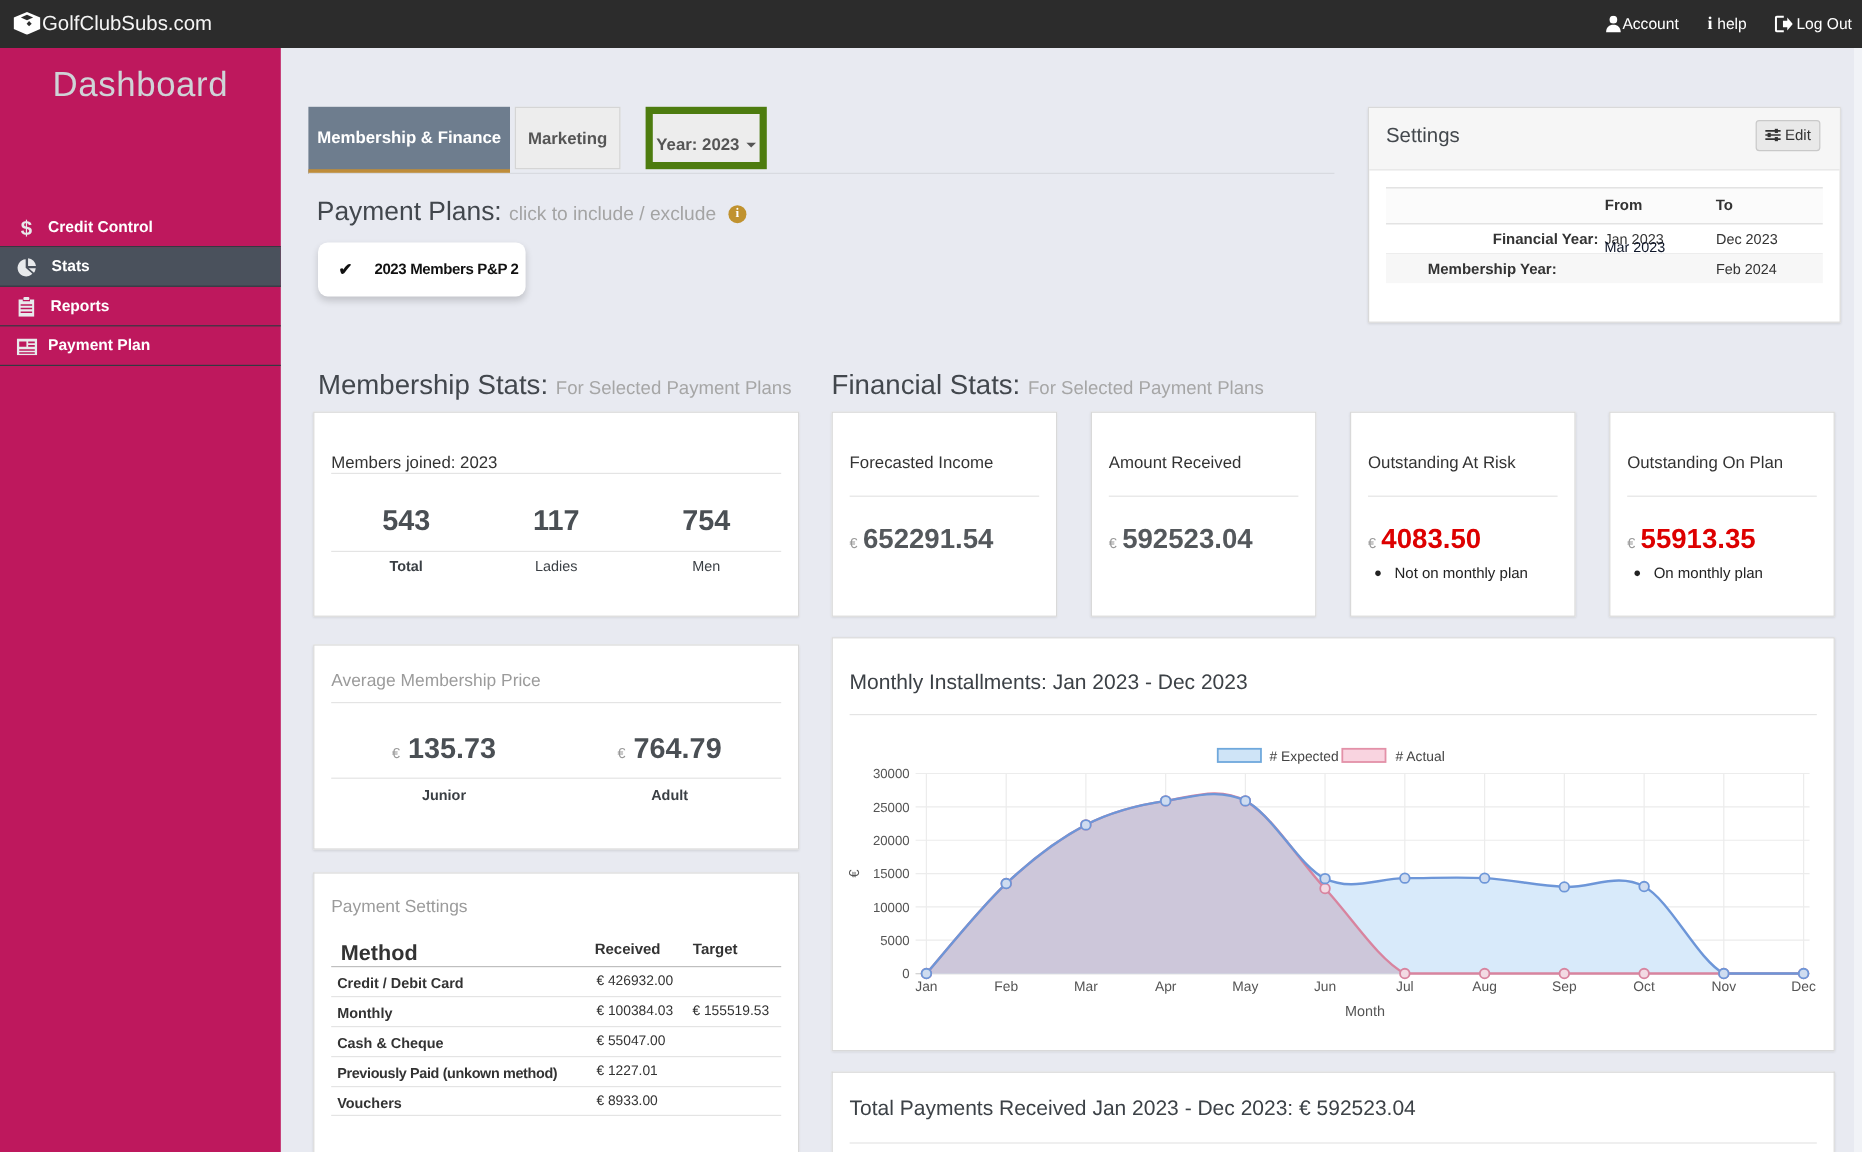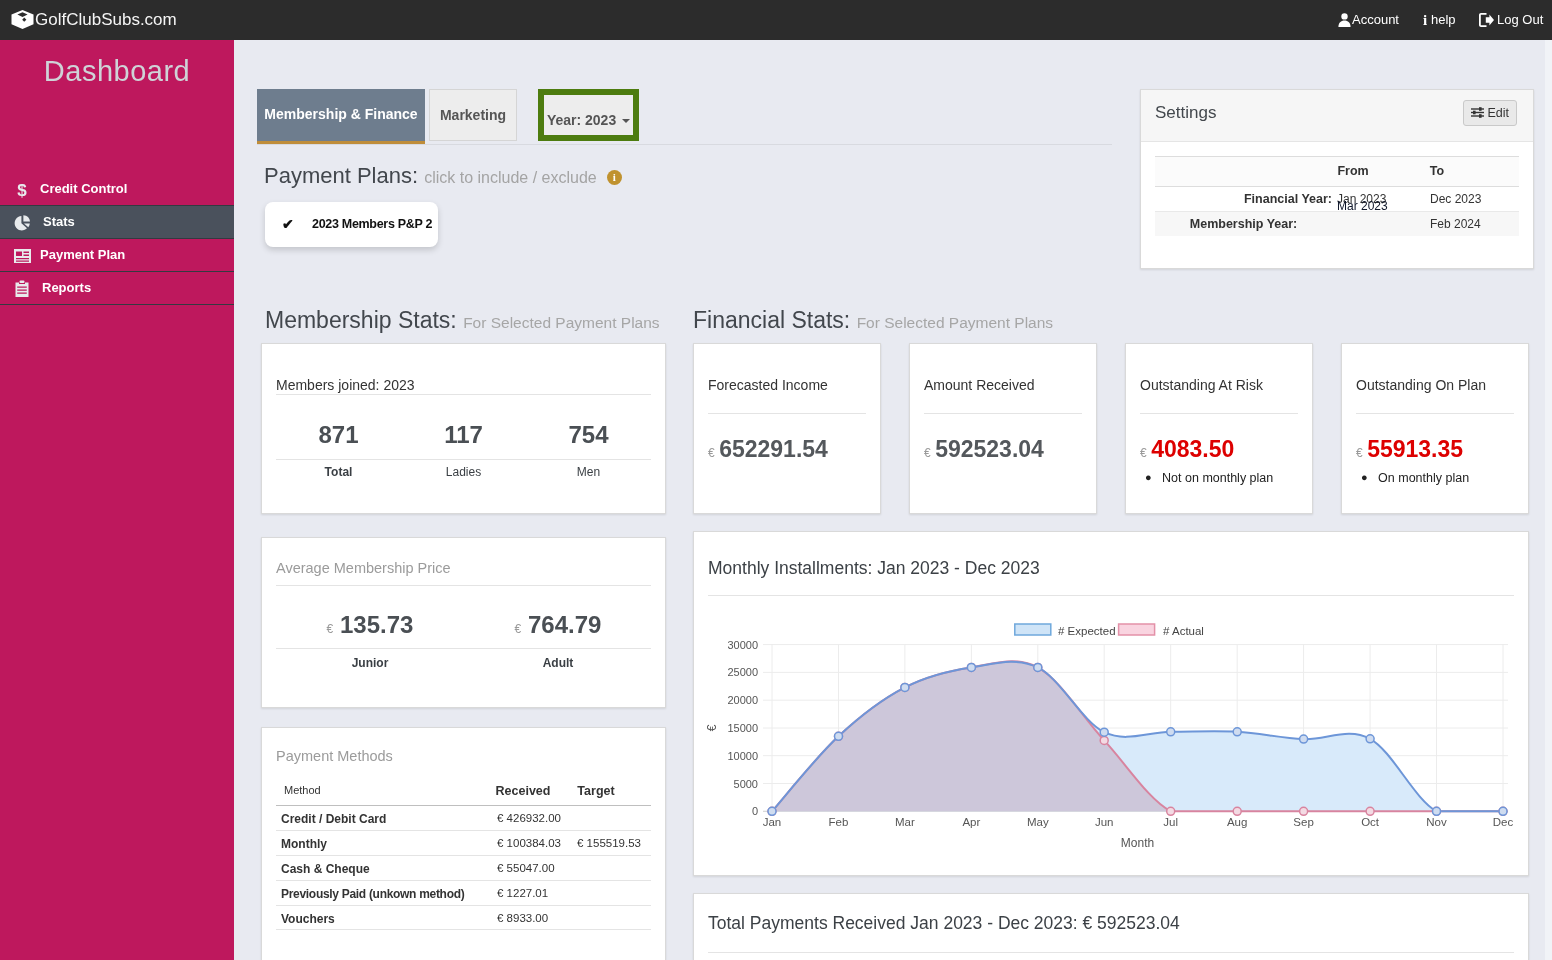--- a/index.html
+++ b/index.html
@@ -76,31 +76,31 @@
       </div>
     <div class="mitem active">
         <span class="mico"><svg width="17" height="16" viewBox="0 0 17 16">
             <path fill="#e8eaec" d="M7.4 1 A7.2 7.2 0 1 0 13 13.2 L7.4 8.2 Z"></path>
             <path fill="#e8eaec" d="M9.4 0.2 A7.2 7.2 0 0 1 16 6.6 L9.4 6.6 Z"></path>
             <path fill="#e8eaec" d="M15.8 8.6 A7.2 7.2 0 0 1 14.3 12.2 L9.9 8.6 Z"></path>
           </svg></span>
         <span class="mtxt" style="left:43px">Stats</span>
       </div>
     <div class="mitem">
-        <span class="mico"><svg width="17" height="14" viewBox="0 0 17 14">
-            <path fill="#e8eaec" fill-rule="evenodd" d="M0 0 L17 0 L17 14 L0 14 Z M2 2.5 L8 2.5 L8 7 L2 7 Z M9.5 2.5 L15 2.5 L15 4 L9.5 4 Z M9.5 5.5 L15 5.5 L15 7 L9.5 7 Z M2 9 L15 9 L15 10.2 L2 10.2 Z M2 11.5 L15 11.5 L15 12.7 L2 12.7 Z"></path>
-          </svg></span>
-        <span class="mtxt" style="left:40px">Payment Plan</span>
-      </div>
-    <div class="mitem">
         <span class="mico"><svg width="14" height="17" viewBox="0 0 14 17">
             <path fill="#e8eaec" d="M0.5 2.5 L4 2.5 L4 4 L10 4 L10 2.5 L13.5 2.5 L13.5 17 L0.5 17 Z M2.2 6.5 L11.8 6.5 L11.8 7.8 L2.2 7.8 Z M2.2 9.5 L11.8 9.5 L11.8 10.8 L2.2 10.8 Z M2.2 12.5 L11.8 12.5 L11.8 13.8 L2.2 13.8 Z" fill-rule="evenodd"></path>
             <rect x="4.5" y="0.5" width="5" height="2.6" rx="1" fill="#e8eaec"></rect>
           </svg></span>
         <span class="mtxt" style="left:42px">Reports</span>
+      </div>
+    <div class="mitem">
+        <span class="mico"><svg width="17" height="14" viewBox="0 0 17 14">
+            <path fill="#e8eaec" fill-rule="evenodd" d="M0 0 L17 0 L17 14 L0 14 Z M2 2.5 L8 2.5 L8 7 L2 7 Z M9.5 2.5 L15 2.5 L15 4 L9.5 4 Z M9.5 5.5 L15 5.5 L15 7 L9.5 7 Z M2 9 L15 9 L15 10.2 L2 10.2 Z M2 11.5 L15 11.5 L15 12.7 L2 12.7 Z"></path>
+          </svg></span>
+        <span class="mtxt" style="left:40px">Payment Plan</span>
       </div>
   </div>
 </div>
 
 <div class="tab" style="left:257px;top:89px;width:168px;height:56px;background:#6e7d8e;border-bottom:4px solid #bf8d3a;color:#fff;line-height:51px">Membership &amp; Finance</div>
 <div class="tab" style="left:429px;top:89px;width:88px;height:52px;background:#ededed;border:1px solid #d5d5d5;color:#555;line-height:50px">Marketing</div>
 <div class="tab" style="left:538px;top:89px;width:101px;height:52px;background:#ededed;border:6px solid #4d7c0f;color:#555;line-height:50px">Year: 2023 <span style="display:inline-block;width:0;height:0;border-left:4px solid transparent;border-right:4px solid transparent;border-top:4px solid #555;vertical-align:middle;margin-left:2px"></span></div>
 <div class="hr" style="left:257px;top:144px;width:855px;background:#d8dae0"></div>
 
 <div class="h2" style="left:264px;top:163px">Payment Plans: <small>click to include / exclude</small>
@@ -110,21 +110,21 @@
   <span style="position:absolute;left:17px;top:14px;font-size:14px;font-weight:bold;color:#111">✔</span>
   <span style="position:absolute;left:47px;top:15px;font-size:12.5px;font-weight:bold;color:#111;white-space:nowrap;letter-spacing:-0.3px">2023 Members P&amp;P 2</span>
 </div>
 
 <div class="h3" style="left:265px;top:307px">Membership Stats: <small>For Selected Payment Plans</small></div>
 <div class="h3" style="left:693px;top:307px">Financial Stats: <small>For Selected Payment Plans</small></div>
 
 <div class="card" style="left:261px;top:343px;width:405px;height:171px"></div>
 <div class="ctitle" style="left:276px;top:377px;font-size:14px">Members joined: 2023</div>
 <div class="hr" style="left:276px;top:394px;width:375px"></div>
-<div class="bignum" style="left:276px;top:421px;width:125px">871</div>
+<div class="bignum" style="left:276px;top:421px;width:125px">543</div>
 <div class="bignum" style="left:401px;top:421px;width:125px">117</div>
 <div class="bignum" style="left:526px;top:421px;width:125px">754</div>
 <div class="hr" style="left:276px;top:459px;width:375px"></div>
 <div class="numlabel" style="left:276px;top:465px;width:125px;font-weight:bold">Total</div>
 <div class="numlabel" style="left:401px;top:465px;width:125px">Ladies</div>
 <div class="numlabel" style="left:526px;top:465px;width:125px">Men</div>
 
 <div class="card" style="left:693px;top:343px;width:188px;height:171px"></div>
 <div class="ctitle" style="left:708px;top:377px;font-size:14px">Forecasted Income</div>
 <div class="hr" style="left:708px;top:413px;width:158px"></div>
@@ -150,22 +150,22 @@
 <div class="card" style="left:261px;top:537px;width:405px;height:171px"></div>
 <div class="gtitle" style="left:276px;top:560px">Average Membership Price</div>
 <div class="hr" style="left:276px;top:585px;width:375px"></div>
 <div class="bignum" style="left:276px;top:611px;width:188px"><span class="euro">€</span> 135.73</div>
 <div class="bignum" style="left:464px;top:611px;width:188px"><span class="euro">€</span> 764.79</div>
 <div class="hr" style="left:276px;top:648px;width:375px"></div>
 <div class="numlabel" style="left:276px;top:656px;width:188px;font-weight:bold">Junior</div>
 <div class="numlabel" style="left:464px;top:656px;width:188px;font-weight:bold">Adult</div>
 
 <div class="card" style="left:261px;top:727px;width:405px;height:233px;border-bottom:none"></div>
-<div class="gtitle" style="left:276px;top:748px">Payment Methods</div>
-<div class="abs" style="left:284px;top:784px;font-size:11px;font-weight:normal;color:#333">Method</div>
+<div class="gtitle" style="left:276px;top:748px">Payment Settings</div>
+<div class="abs" style="left:284px;top:784px;font-size:18px;font-weight:bold;color:#333">Method</div>
 <div class="abs" style="left:460px;top:784px;width:126px;text-align:center;font-size:12.5px;font-weight:bold;color:#333">Received</div>
 <div class="abs" style="left:560px;top:784px;width:72px;text-align:center;font-size:12.5px;font-weight:bold;color:#333">Target</div>
 <div class="hr" style="left:276px;top:805px;width:375px;background:#bfbfbf"></div>
 <div class="abs" style="left:281px;top:812px;font-size:12px;font-weight:bold;color:#333">Credit / Debit Card</div>
 <div class="abs" style="left:497px;top:812px;font-size:11.5px;color:#333">€ 426932.00</div>
 <div class="hr" style="left:276px;top:830px;width:375px"></div>
 <div class="abs" style="left:281px;top:837px;font-size:12px;font-weight:bold;color:#333">Monthly</div>
 <div class="abs" style="left:497px;top:837px;font-size:11.5px;color:#333">€ 100384.03</div>
 <div class="abs" style="left:577px;top:837px;font-size:11.5px;color:#333">€ 155519.53</div>
 <div class="hr" style="left:276px;top:855px;width:375px"></div>

